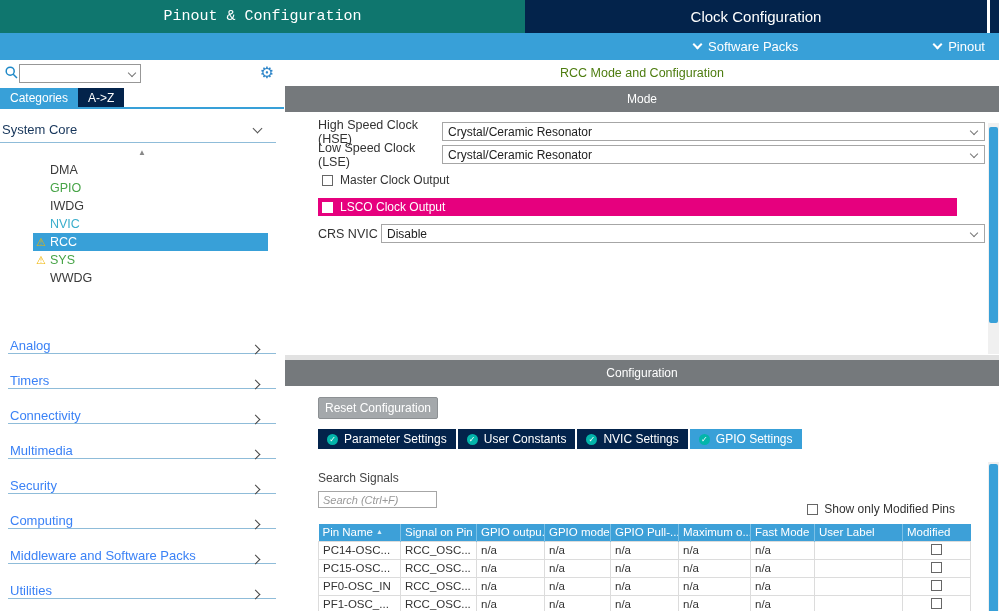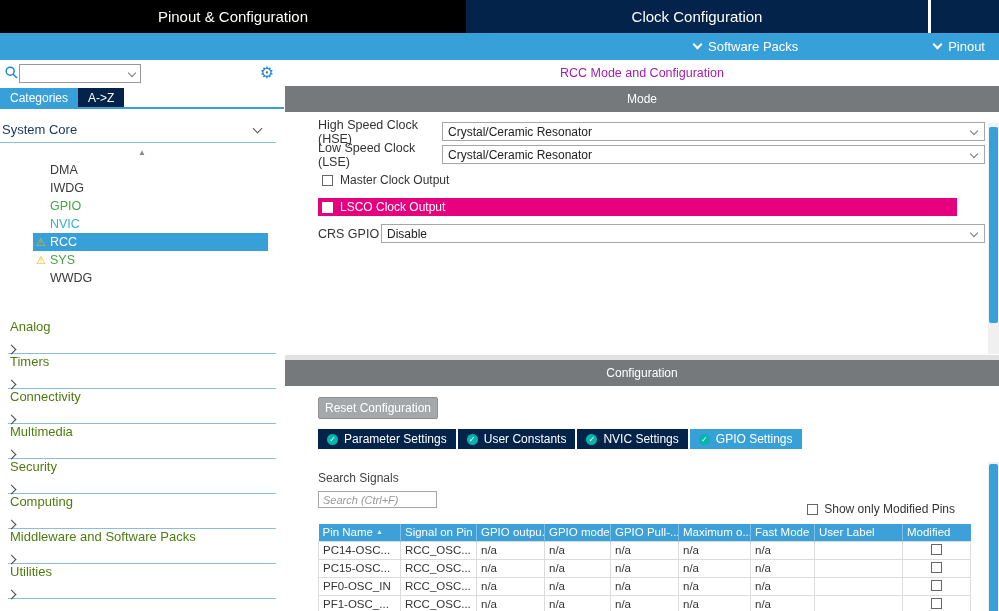--- a/index.html
+++ b/index.html
@@ -2,21 +2,21 @@
 <html><head>
 <meta charset="utf-8">
 <style>
   * { margin:0; padding:0; box-sizing:border-box; }
   body { font-family:"Liberation Sans", sans-serif; background:#fff; }
   .app { position:relative; width:999px; height:611px; background:#fff; overflow:hidden; font-size:12px; color:#333; }
 
   
   .topbar { position:absolute; left:0; top:0; width:999px; height:33px; background:#fff; display:flex; }
   .topbar .tab { height:33px; display:flex; align-items:center; justify-content:center; color:#fff; font-size:15px; cursor:pointer; }
-  .tab-pinout { width:466px; background:#000000; }
+  .tab-pinout { width:525px; background:#0f766e;font-family:Liberation Mono, monospace; }
   .tab-clock  { width:462px; background:#03234b; }
   .tab-stub   { flex:1; background:#03234b; margin-left:3px; }
 
   .subbar { position:absolute; left:0; top:33px; width:999px; height:27px; background:#38a0d8; color:#fff; }
   .sub-item { position:absolute; top:0; height:27px; display:flex; align-items:center; gap:7px; font-size:13px; cursor:pointer; }
   .sub-sp { left:694px;justify-content:flex-end; }
   .sub-pin { right:14px; }
   .chev-down-white { width:7px; height:7px; border-right:2px solid #fff; border-bottom:2px solid #fff; transform:rotate(45deg); margin-top:-4px; }
 
   
@@ -36,27 +36,27 @@
   .scrollup { text-align:center; color:#888; font-size:8px; height:12px; line-height:12px; margin-top:4px; cursor:pointer; }
   .core-list { margin-top:2px; }
   .core-item { position:relative; height:18px; line-height:18px; padding-left:50px; font-size:12.5px; color:#3a3a3a; cursor:pointer; }
   .core-item.green { color:#47a447; }
   .core-item.cyan  { color:#3aaecc; }
   .core-item.selected { background:#38a0d8; color:#fff; margin-left:33px; margin-right:16px; padding-left:17px; }
   .warn { position:absolute; top:0; line-height:18px; font-size:11px; color:#f0b400; }
   .warn.in-row { left:36px; }
   .core-item.selected .warn { left:3px; }
   .cat-list { margin:32px 8px 0 8px; }
-  .cat-row { height:35px; display:flex; align-items:flex-start; justify-content:space-between; border-bottom:1px solid #8fbcd9; color:#4d7c0f; font-size:13px; cursor:pointer;flex-direction:column; }
+  .cat-row { height:35px; display:flex; align-items:flex-end; justify-content:space-between; border-bottom:1px solid #8fbcd9; color:#3b82f6; font-size:13px; cursor:pointer; }
   .cat-row .label { padding-left:2px; }
   .chev-right { width:7px; height:7px; border-right:1.6px solid #444; border-bottom:1.6px solid #444; transform:rotate(-45deg); margin-right:17px; }
 
   
   .main { position:absolute; left:285px; top:60px; width:714px; height:551px; background:#fff; }
-  .main-title { height:26px; display:flex; align-items:center; justify-content:center; font-size:12.5px; color:#a21caf; }
+  .main-title { height:26px; display:flex; align-items:center; justify-content:center; font-size:12.5px; color:#4d7c0f; }
   .bar { height:26px; background:#75797c; color:#fff; display:flex; align-items:center; justify-content:center; font-size:12px; }
 
   .mode-body { position:relative; height:233px; }
   .scrolltrack { position:absolute; right:0; width:11px; background:#f0f0f0; }
   .scrolltrack .thumb { position:absolute; left:1px; right:1px; background:#38a0d8; border-radius:2px; cursor:grab; }
   .mode-scroll { top:1px; bottom:1px; }
   .mode-scroll .thumb { top:4px; height:196px; }
 
   .mrow { display:flex; align-items:center; margin:0 14px 4px 33px; height:19px; }
   .row-hse { margin-top:10px; }
@@ -139,22 +139,22 @@
 
     <div class="syscore">
       <span class="label">System Core</span>
       <span class="chev-down-gray"></span>
     </div>
 
     <div class="scrollup">▲</div>
 
     <div class="core-list">
       <div class="core-item">DMA</div>
+      <div class="core-item green">GPIO</div>
       <div class="core-item">IWDG</div>
-      <div class="core-item green">GPIO</div>
       <div class="core-item cyan">NVIC</div>
       <div class="core-item selected">
         <span class="warn">⚠</span>
         <span>RCC</span>
       </div>
       <div class="core-item green">
         <span class="warn in-row">⚠</span>
         <span>SYS</span>
       </div>
       <div class="core-item">WWDG</div>
@@ -217,21 +217,21 @@
       </div>
       <div class="cbrow cbrow-mco">
         <span class="cb"></span>
         <span>Master Clock Output</span>
       </div>
       <div class="cbrow cbrow-lsco">
         <span class="cb"></span>
         <span>LSCO Clock Output</span>
       </div>
       <div class="mrow row-crs">
-        <span class="mlabel crs">CRS GPIO</span>
+        <span class="mlabel crs">CRS NVIC</span>
         <div class="select">
           <span>Disable</span>
           <span class="combo-chev"></span>
         </div>
       </div>
       <div class="scrolltrack mode-scroll">
         <div class="thumb"></div>
       </div>
     </div>
 

